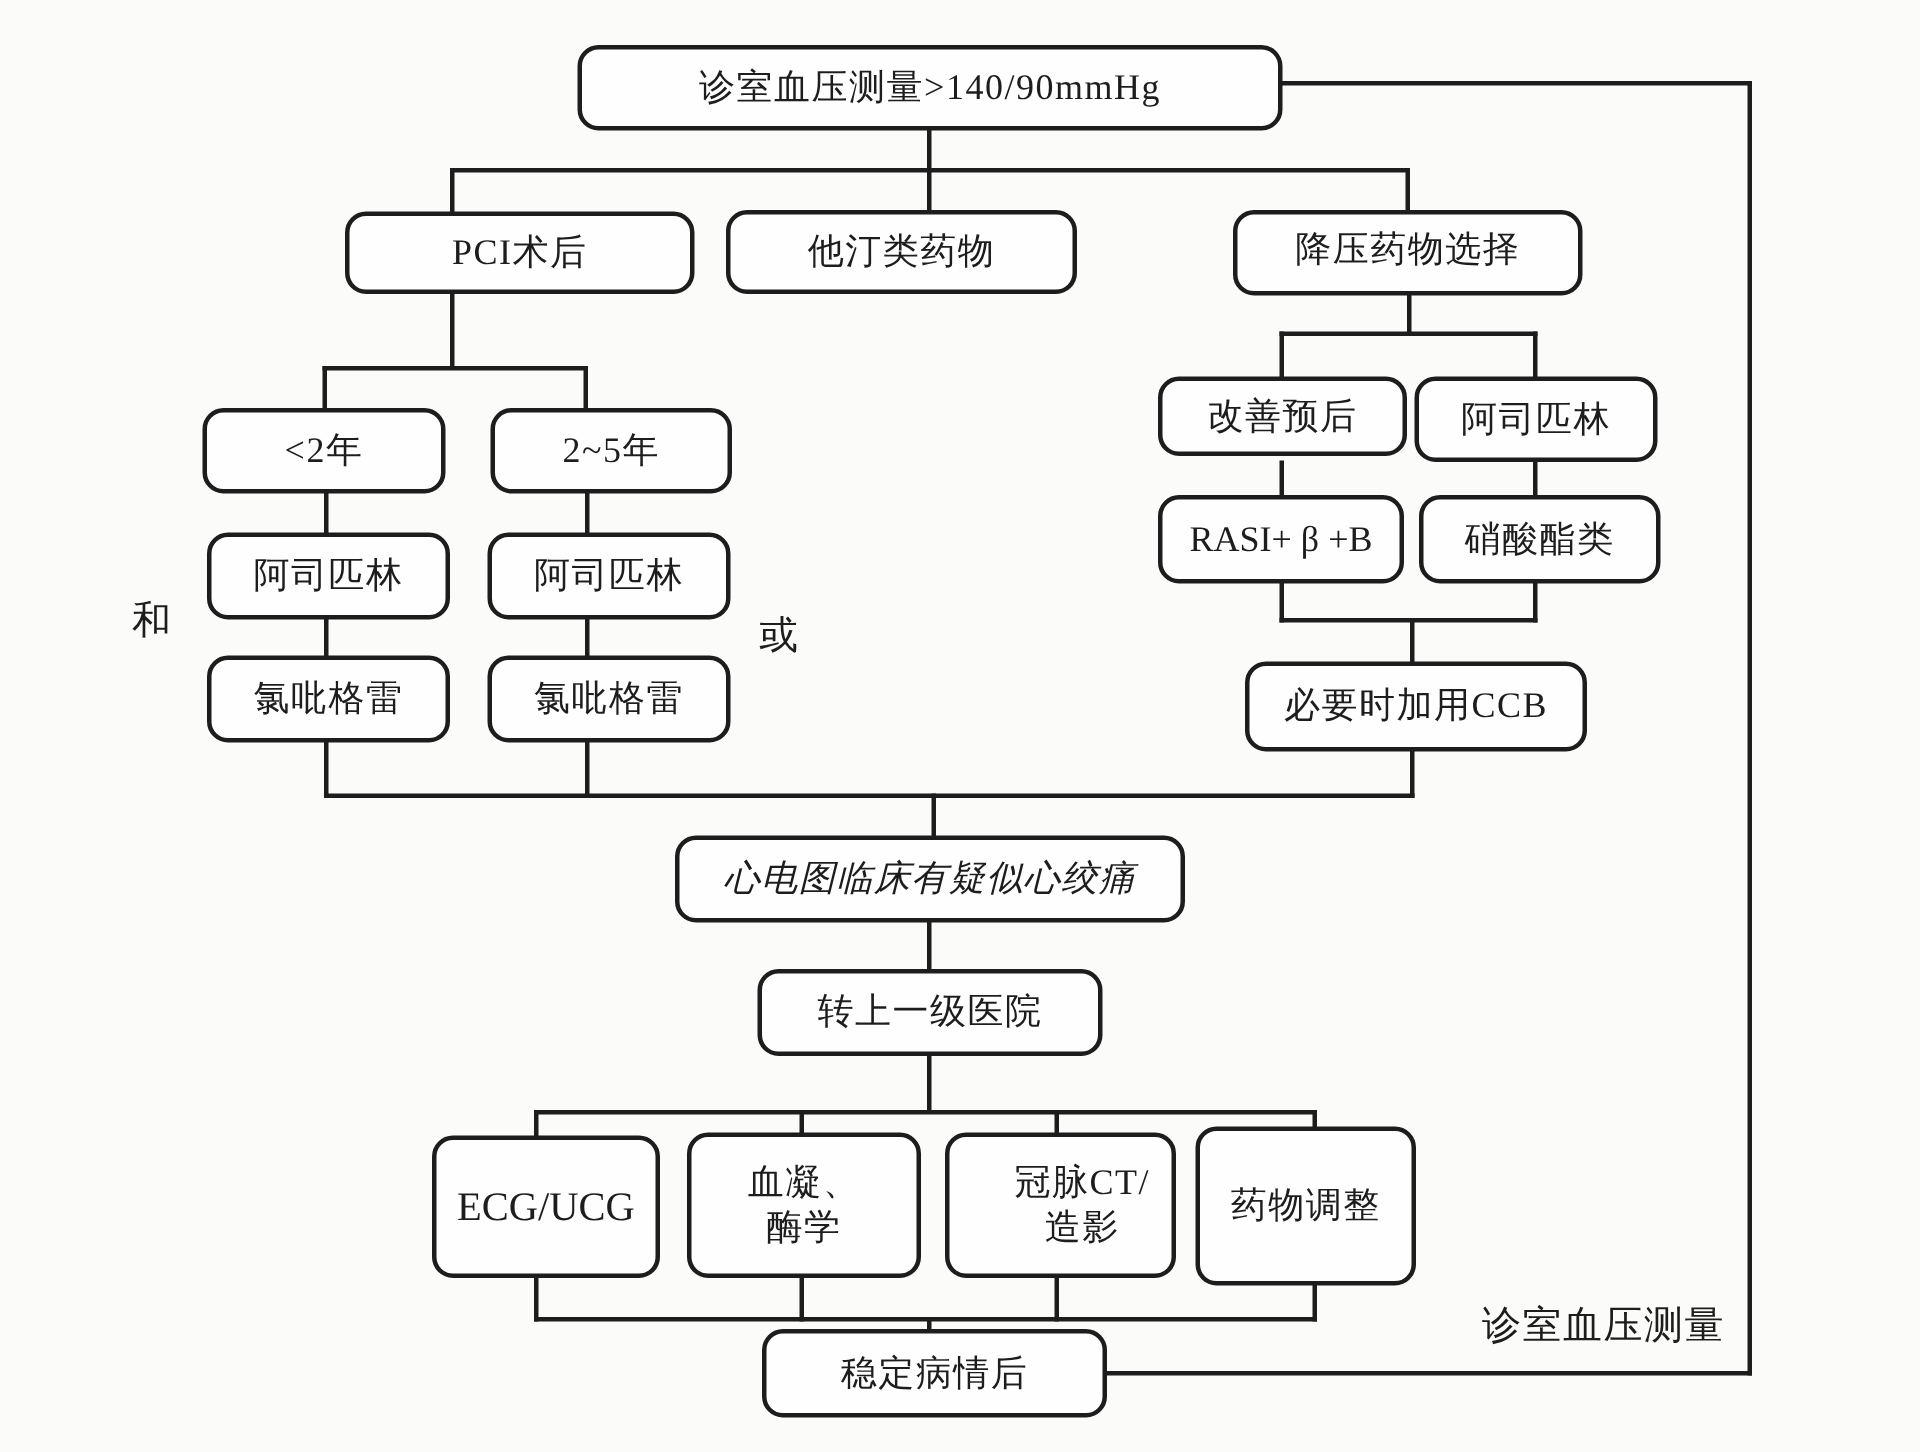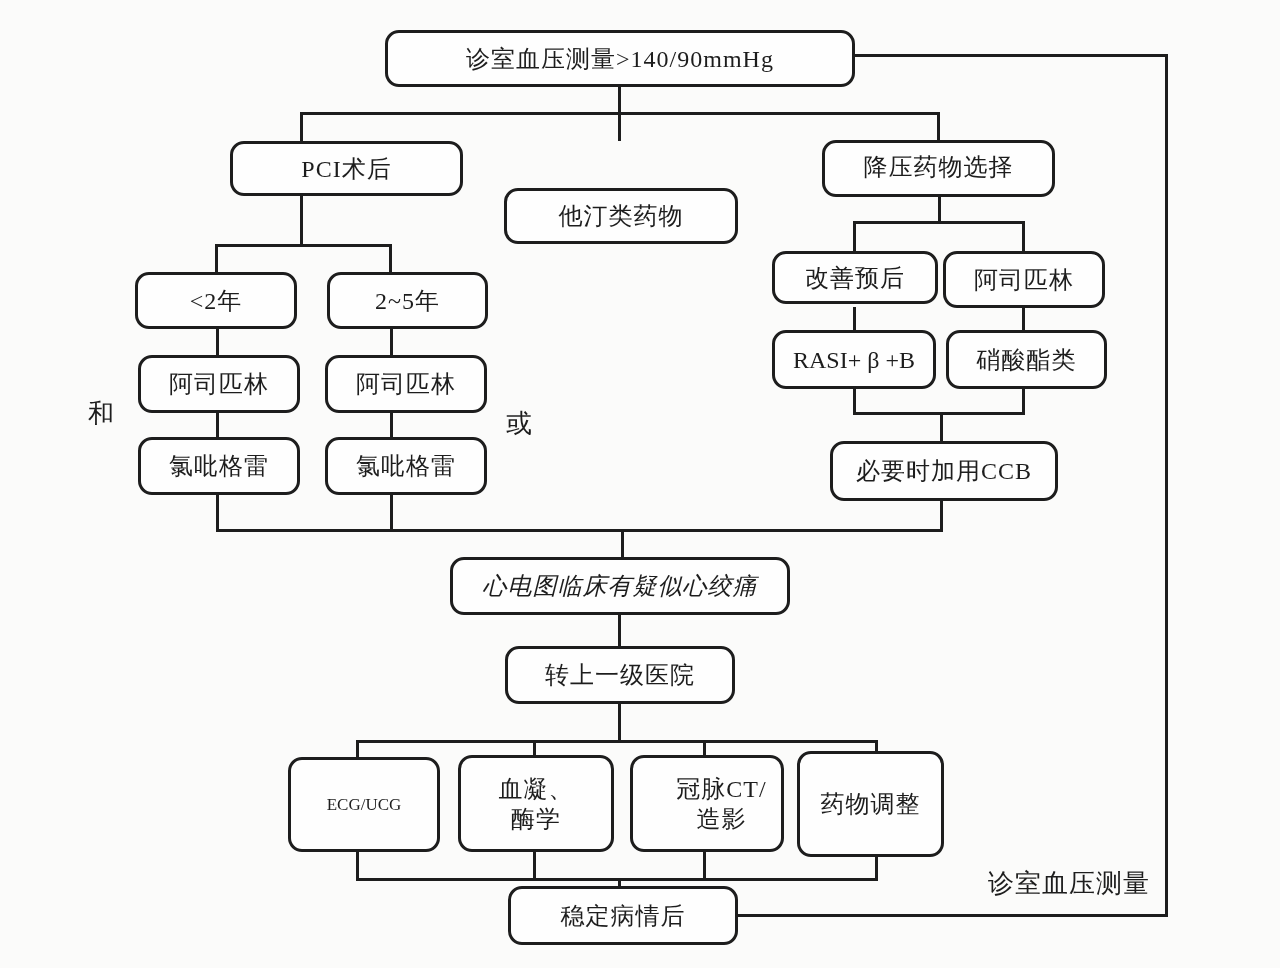--- a/index.html
+++ b/index.html
@@ -81,21 +81,21 @@
 <div class="ln" style="left:618px;top:878px;width:3px;height:10px;"></div>
 
 <div class="node" style="left:385px;top:30px;width:470px;height:57px;">
   <span>诊室血压测量&gt;140/90mmHg</span>
 </div>
 
 <div class="node" style="left:186px;top:141px;width:233px;height:55px;margin-left:44px;">
   <span>PCI术后</span>
 </div>
 
-<div class="node" style="left:504px;top:140px;width:234px;height:56px;margin-top:48px;">
+<div class="node" style="left:484px;top:140px;width:234px;height:56px;">
   <span>他汀类药物</span>
 </div>
 
 <div class="node" style="left:822px;top:140px;width:233px;height:57px;font-family:Liberation Mono, monospace;">
   <span>降压药物选择</span>
 </div>
 
 <div class="node" style="left:135px;top:272px;width:162px;height:57px;">
   <span>&lt;2年</span>
 </div>
@@ -141,21 +141,21 @@
 </div>
 
 <div class="node" style="left:450px;top:557px;width:340px;height:58px;font-style:italic;">
   <span>心电图临床有疑似心绞痛</span>
 </div>
 
 <div class="node" style="left:505px;top:646px;width:230px;height:58px;">
   <span>转上一级医院</span>
 </div>
 
-<div class="node" style="left:288px;top:757px;width:152px;height:95px;letter-spacing:0;font-size:17px;">
+<div class="node" style="left:288px;top:757px;width:152px;height:95px;letter-spacing:0;font-size:27px;">
   <span>ECG/UCG</span>
 </div>
 
 <div class="node" style="left:458px;top:755px;width:156px;height:97px;">
   <span>血凝、</span>
   <span>酶学</span>
 </div>
 
 <div class="node" style="left:630px;top:755px;width:154px;height:97px;padding-left:29px;">
   <span>冠脉CT/</span>

